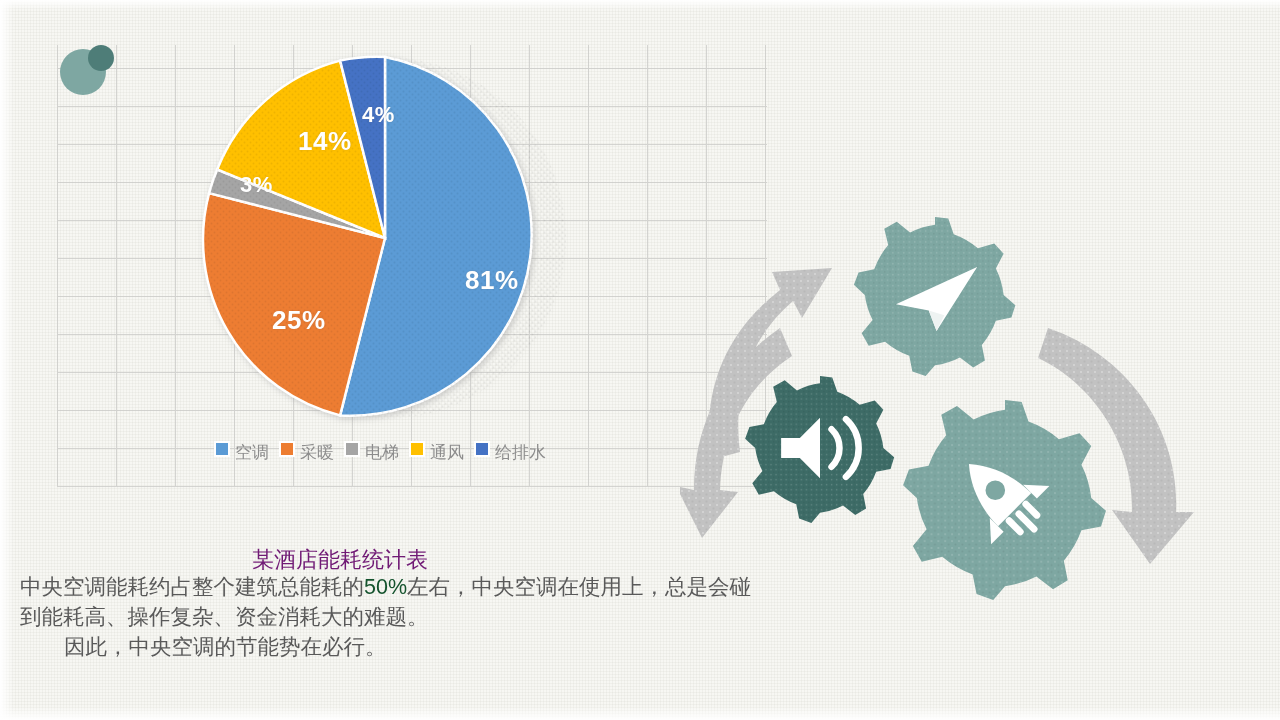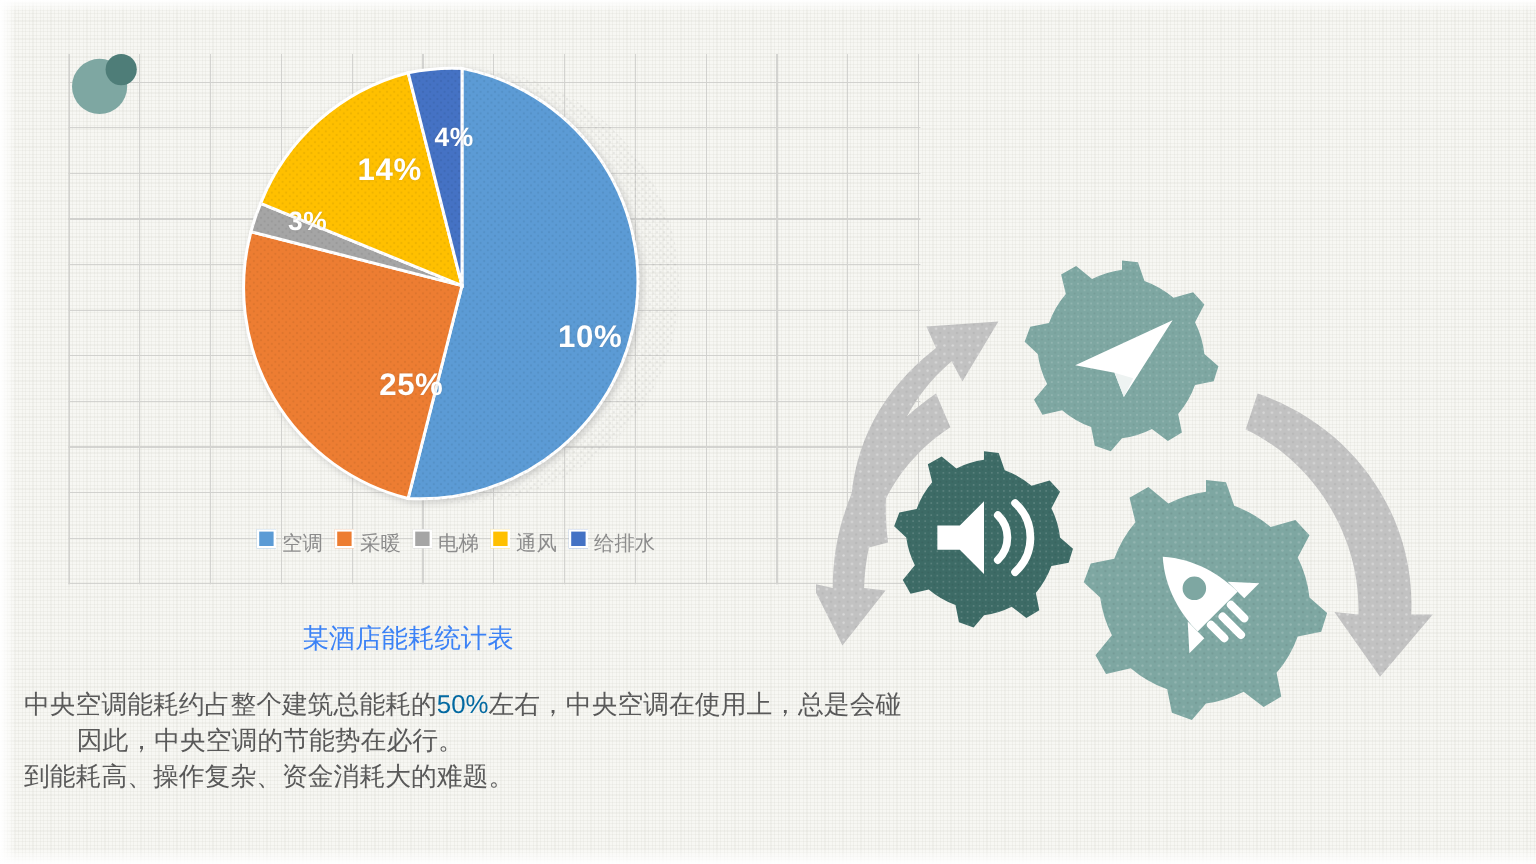--- a/index.html
+++ b/index.html
@@ -127,38 +127,38 @@
   .legend-label {
     font-size: 17px;
     color: #8c8c8c;
     white-space: nowrap;
   }
 
   
   .chart-caption {
     position: absolute;
     left: 252px;
-    top: 517px;
+    top: 545px;
     font-size: 22px;
-    color: #3b82f6;
+    color: #701a75;
     white-space: nowrap;
   }
 
   
   .body-copy {
     position: absolute;
     left: 20px;
     top: 572px;
     width: 840px;
     font-size: 21.5px;
     line-height: 30px;
     color: #595959;
   }
   .body-copy .indent { display: inline-block; width: 44px; }
-  .accent-number { color: #0369a1; }
+  .accent-number { color: #14532d; }
 
   
   .gears {
     position: absolute;
     left: 680px;
     top: 160px;
     width: 600px;
     height: 480px;
   }
   .gears svg { display: block; }
@@ -203,22 +203,22 @@
         <path d="M 385 238 L 209.1 193.1 A 181 181 0 0 1 217.2 169.5 Z" fill="#a5a5a5" stroke="#ffffff" stroke-width="2.5"></path>
 
         <path d="M 385 238 L 217.2 169.5 A 181 181 0 0 1 340.1 60.6 Z" fill="#ffc000" stroke="#ffffff" stroke-width="2.5"></path>
 
         <path d="M 385 238 L 340.1 60.6 A 181 181 0 0 1 385 57 Z" fill="#4472c4" stroke="#ffffff" stroke-width="2.5"></path>
 
         <circle cx="385" cy="238" r="181" fill="url(#dots)" opacity="0.75"></circle>
       </g>
     </svg>
 
-    <div class="pie-label" style="left:465px; top:265px;">10%</div>
-    <div class="pie-label" style="left:272px; top:305px;margin-left:44px;">25%</div>
+    <div class="pie-label" style="left:465px; top:265px;">81%</div>
+    <div class="pie-label" style="left:272px; top:305px;">25%</div>
     <div class="pie-label small" style="left:240px; top:172px;">3%</div>
     <div class="pie-label" style="left:298px; top:126px;text-align:right;">14%</div>
     <div class="pie-label small" style="left:362px; top:102px;">4%</div>
 
     <div class="legend">
       <div class="legend-item">
         <span class="legend-swatch" style="background:#5b9bd5;"></span>
         <span class="legend-label">空调</span>
       </div>
       <div class="legend-item">
@@ -317,17 +317,17 @@
           <path d="M -24 2 L -42 22 L -24 22 Z" fill="#ffffff"></path>
           <path d="M 24 2 L 42 22 L 24 22 Z" fill="#ffffff"></path>
           <path d="M -12 18 L -12 34 M 0 20 L 0 42 M 12 18 L 12 34" stroke="#ffffff" stroke-width="7" stroke-linecap="round" fill="none"></path>
         </g>
       </g>
     </svg>
   </div>
 
   <div class="body-copy">
     <div><span>中央空调能耗约占整个建筑总能耗的</span><span class="accent-number">50%</span><span>左右，中央空调在使用上，总是会碰</span></div>
+    <div>到能耗高、操作复杂、资金消耗大的难题。</div>
     <div><span class="indent"></span><span>因此，中央空调的节能势在必行。</span></div>
-    <div>到能耗高、操作复杂、资金消耗大的难题。</div>
   </div>
 
 </div>
 
 </body></html>

